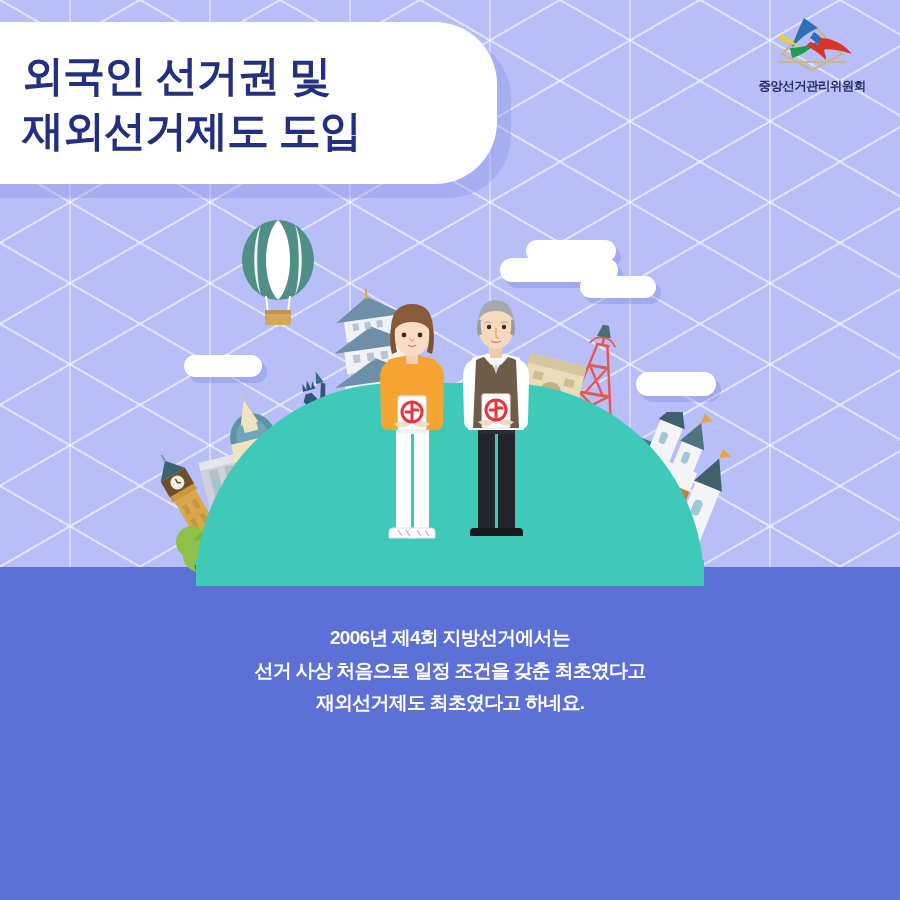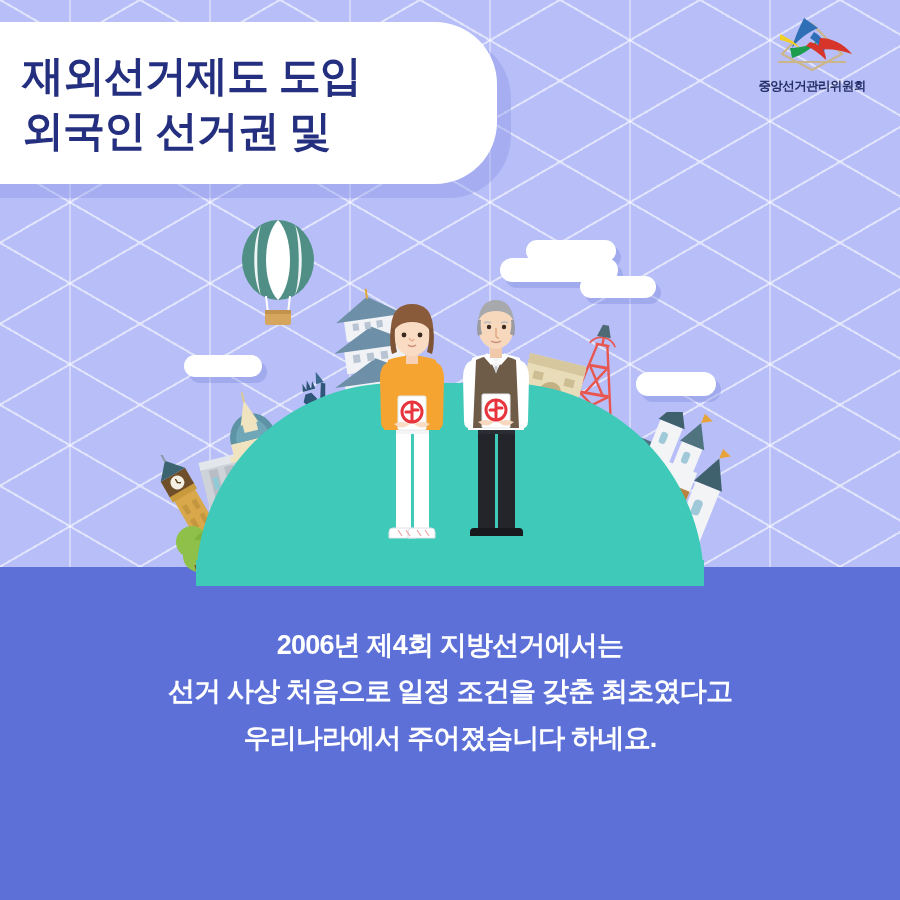--- a/index.html
+++ b/index.html
@@ -88,21 +88,21 @@
     display:block;background:#ffffff;border-radius:40px;position:absolute;
     box-shadow:5px 6px 0 rgba(120,132,220,.35);
   }
 
   
   .body-text{
     position:absolute;left:0;right:0;top:622px;
     text-align:center;color:#ffffff;
   }
   .body-line{
-    font-size:27px;font-weight:bold;line-height:1.72;letter-spacing:-.8px;
+    font-size:19px;font-weight:bold;line-height:1.72;letter-spacing:-.8px;
     white-space:nowrap;
   }
 
   
   .scene{position:absolute;inset:0;}
 </style>
 </head>
 <body>
 
 <div class="card">
@@ -398,37 +398,37 @@
       <circle cx="38" cy="114" r="10" fill="none" stroke="#e8343c" stroke-width="3"></circle>
       <path d="M38 106 v16 M38 112 h6 M32 114 h6" stroke="#e8343c" stroke-width="3" fill="none" stroke-linecap="round"></path>
 
       <path d="M20 126 q8 -4 16 0 q-8 7 -16 0z" fill="#f7d8bd"></path>
       <path d="M56 126 q-8 -4 -16 0 q8 7 16 0z" fill="#f7d8bd"></path>
     </svg>
 
   </div>
 
   <div class="title-card">
+    <div class="title-line">외국인 선거권 및</div>
     <div class="title-line">재외선거제도 도입</div>
-    <div class="title-line">외국인 선거권 및</div>
   </div>
 
   <div class="logo">
     <svg class="logo-bird" width="96" height="62" viewBox="0 0 96 62">
       <path d="M18 40 L48 10 L78 40 L48 56 Z" fill="none" stroke="#cbb68a" stroke-width="2.2"></path>
       <path d="M14 48 L82 48" stroke="#cbb68a" stroke-width="2.2"></path>
       <path d="M40 4 C34 16 30 26 28 34 C34 26 44 18 54 14 Z" fill="#2f6fb5"></path>
       <path d="M16 20 C24 24 34 30 40 38 C34 32 26 28 16 26 Z" fill="#f2d024"></path>
       <path d="M26 34 C34 34 46 32 56 26 C46 36 36 42 28 44 Z" fill="#1f9d4e"></path>
       <path d="M50 18 C58 22 62 30 60 40 C56 32 50 26 46 24 Z" fill="#2f6fb5"></path>
       <path d="M56 24 C68 24 80 30 88 40 C76 36 64 34 54 36 Z" fill="#d8352a"></path>
       <path d="M46 28 C56 30 62 36 62 46 C56 40 48 34 42 32 Z" fill="#d8352a"></path>
     </svg>
     <span class="logo-text">중앙선거관리위원회</span>
   </div>
 
   <div class="body-text">
     <div class="body-line">2006년 제4회 지방선거에서는</div>
     <div class="body-line">선거 사상 처음으로 일정 조건을 갖춘 최초였다고</div>
-    <div class="body-line">우리나라에서 주어졌습니다 하네요.</div>
+    <div class="body-line">재외선거제도 최초였다고 하네요.</div>
   </div>
 
 </div>
 
 </body></html>

